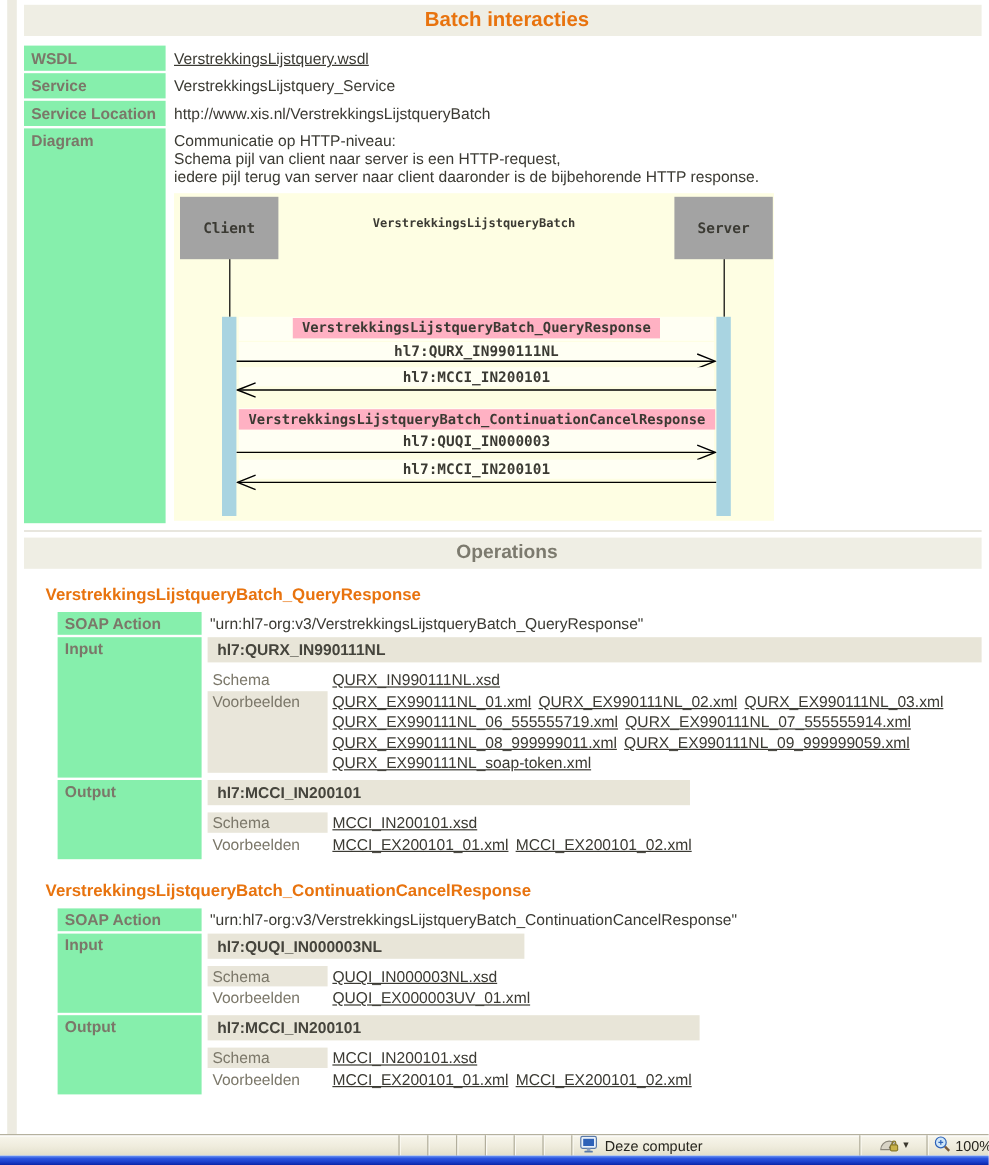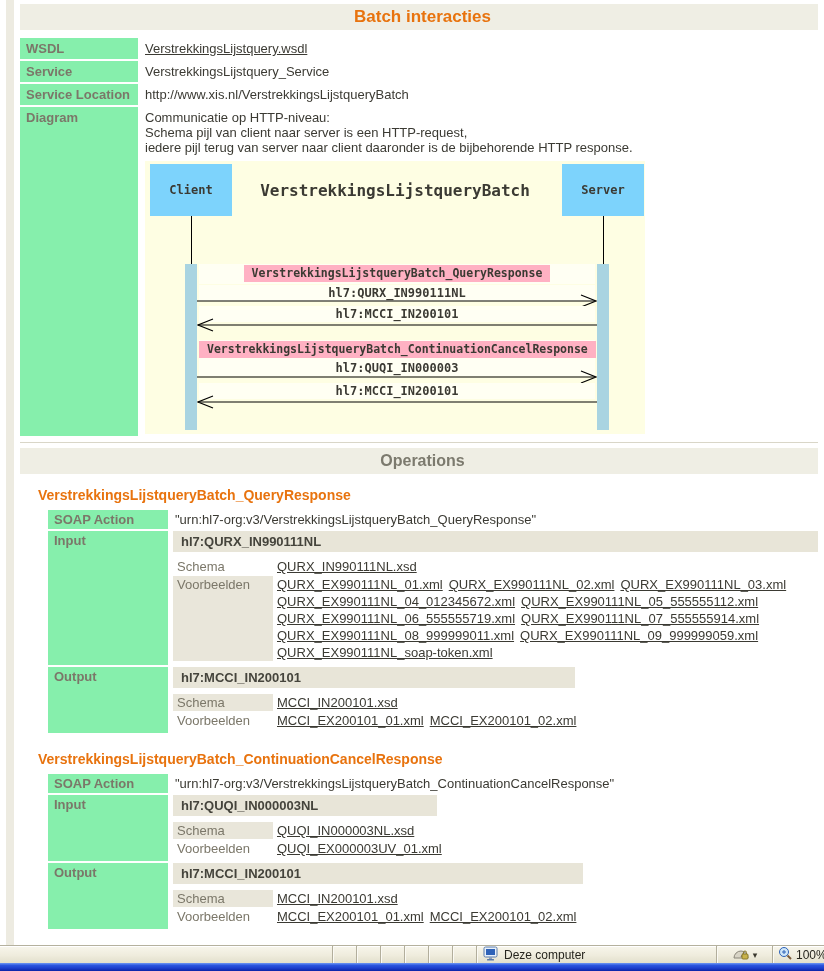--- a/index.html
+++ b/index.html
@@ -18,25 +18,25 @@
 
   .info-grid{display:grid;grid-template-columns:118px 1fr;gap:2px 5px;}
   .cell-label{background:#86efac;color:#7b7769;font-weight:bold;padding:3px 6px;}
   .cell-value{padding:3px 2px 0 2px;}
   a.doc-link{color:#3b3a33;text-decoration:underline;cursor:pointer;}
 
   .diagram-note{line-height:15px;}
   .seq-wrap{margin-top:6px;}
   .seq{position:relative;width:500px;height:273px;background:#fefee3;margin-bottom:2px;}
   .mono{font-family:"DejaVu Sans Mono","Liberation Mono",monospace;font-weight:bold;}
-  .actor{position:absolute;width:82px;height:52px;background:#7dd3fc;
+  .actor{position:absolute;width:82px;height:52px;background:#a3a3a3;
          display:flex;align-items:center;justify-content:center;font-size:12px;}
   .actor.client{left:5px;top:3px;}
   .actor.server{left:417px;top:3px;}
-  .seq-title{position:absolute;left:90px;right:90px;top:20px;text-align:center;font-size:16px;}
+  .seq-title{position:absolute;left:90px;right:90px;top:20px;text-align:center;font-size:10px;}
   .lifeline{position:absolute;top:55px;width:1px;height:48px;background:#000;}
   .ll-left{left:46px;} .ll-right{left:458px;}
   .activation{position:absolute;top:103px;width:12px;height:166px;background:#a9d4e1;}
   .act-left{left:40px;} .act-right{left:452px;}
   .band{position:absolute;left:54px;width:396px;background:#fffff3;text-align:center;}
   .band.pinkrow{height:20px;padding-top:1px;box-sizing:border-box;}
   .pill{display:inline-block;background:#ffb1c3;padding:1px 8px 2px;font-size:11.5px;line-height:14px;}
   .band.msgrow{height:16px;line-height:16px;font-size:12px;}
   .arrow{position:absolute;left:52px;width:400px;height:14px;}
 
@@ -163,23 +163,20 @@
       <div class="msg-header" style="width:100%;">hl7:QURX_IN990111NL</div>
       <div class="inner-grid">
         <div class="inner-label">Schema</div>
         <div class="inner-val"><a class="doc-link">QURX_IN990111NL.xsd</a></div>
         <div class="inner-label shaded">Voorbeelden</div>
         <div>
           <div class="ex-line">
             <a class="doc-link">QURX_EX990111NL_01.xml</a><a class="doc-link">QURX_EX990111NL_02.xml</a><a class="doc-link">QURX_EX990111NL_03.xml</a>
           </div>
           <div class="ex-line">
-            <a class="doc-link">QURX_EX990111NL_04_012345672.xml</a><a class="doc-link">QURX_EX990111NL_05_555555112.xml</a>
-          </div>
-          <div class="ex-line">
             <a class="doc-link">QURX_EX990111NL_06_555555719.xml</a><a class="doc-link">QURX_EX990111NL_07_555555914.xml</a>
           </div>
           <div class="ex-line">
             <a class="doc-link">QURX_EX990111NL_08_999999011.xml</a><a class="doc-link">QURX_EX990111NL_09_999999059.xml</a>
           </div>
           <div class="ex-line">
             <a class="doc-link">QURX_EX990111NL_soap-token.xml</a>
           </div>
         </div>
       </div>

